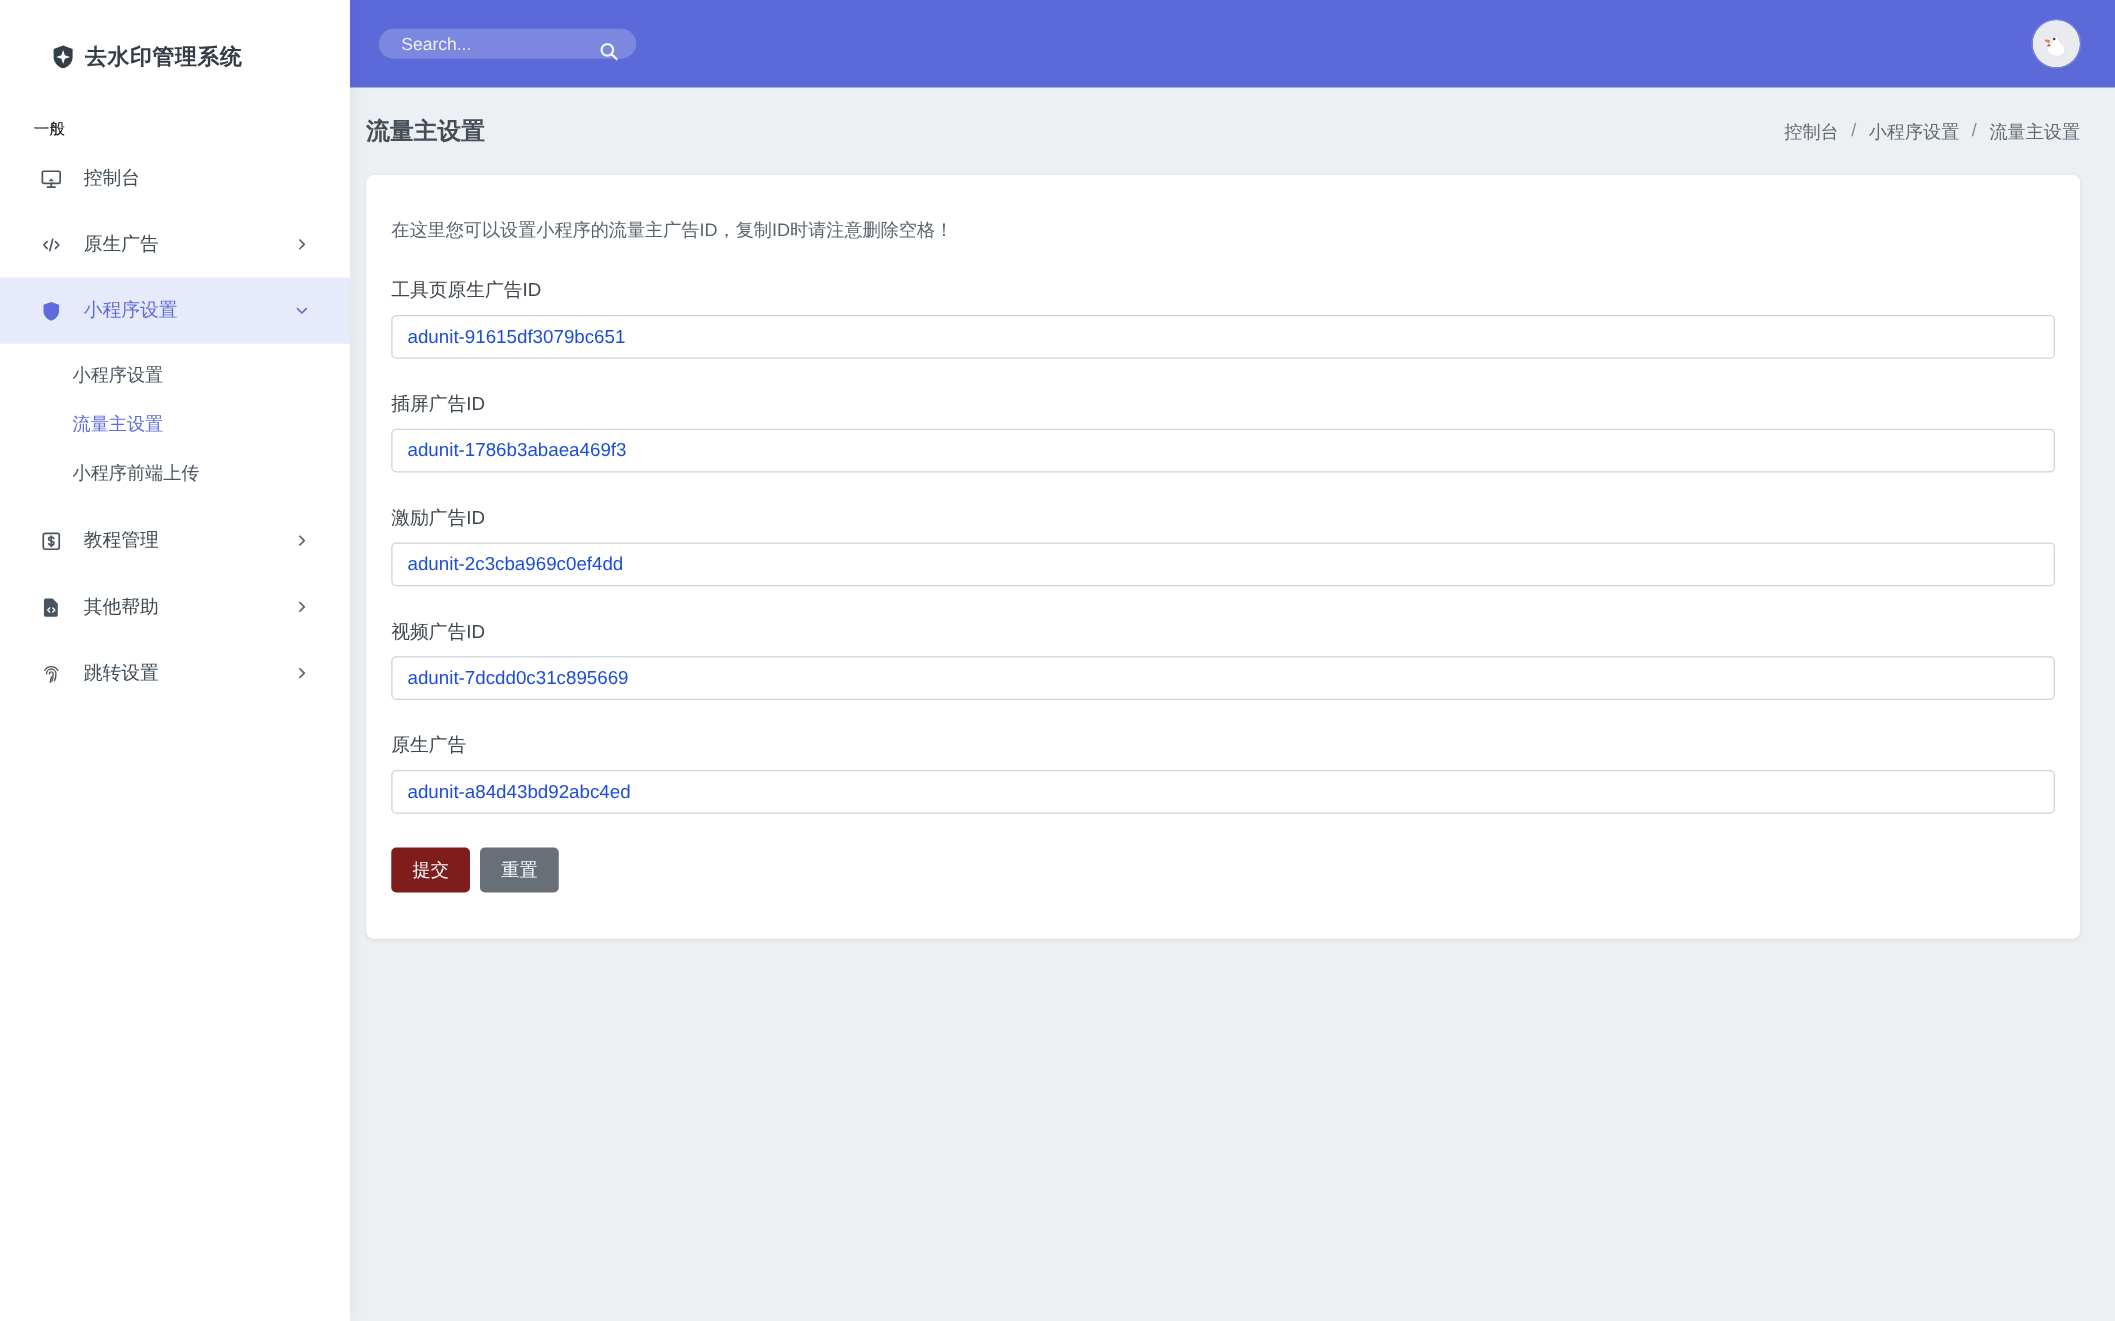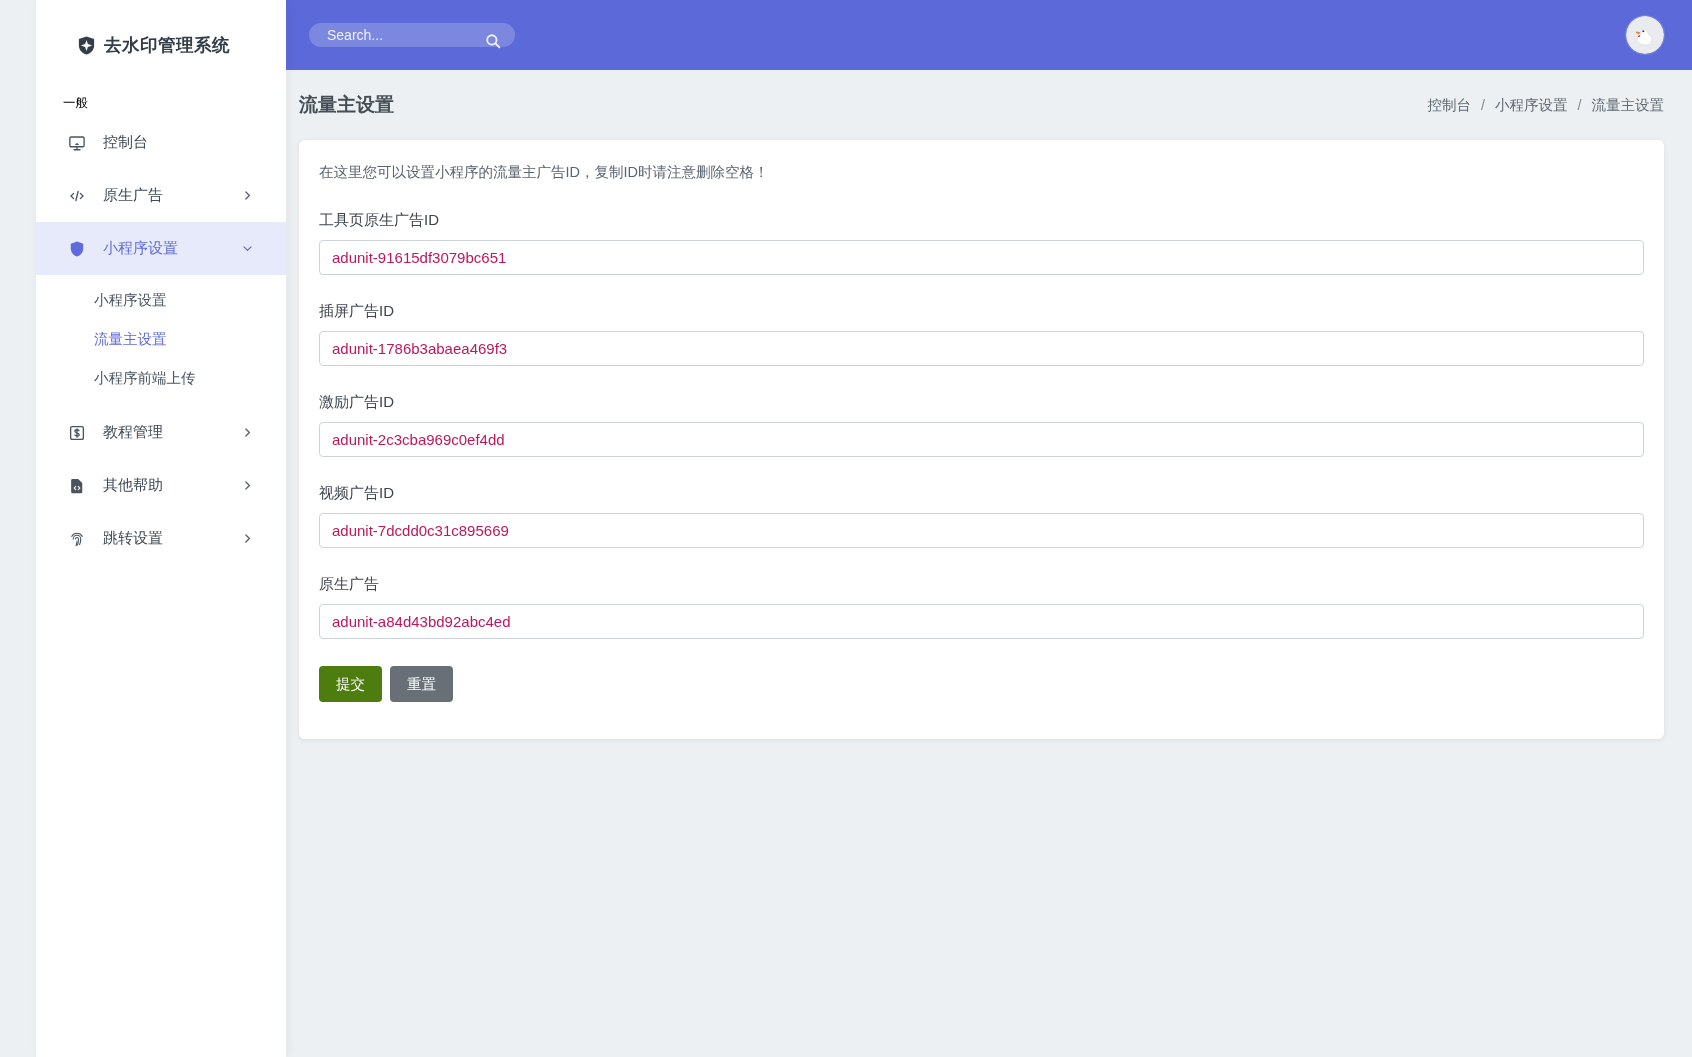--- a/index.html
+++ b/index.html
@@ -1,22 +1,22 @@
 <!DOCTYPE html>
 <html><head>
 <meta charset="utf-8">
 <style>
   html,body{margin:0;padding:0;width:1692px;height:1057px;overflow:hidden;
     font-family:"Liberation Sans","DejaVu Sans",sans-serif;background:#edf0f2;}
   *{box-sizing:border-box;}
   .app{display:flex;height:100%;}
 
   
-  .sidebar{width:250px;background:#fff;flex-shrink:0;position:relative;z-index:2;
-    box-shadow:2px 0 10px rgba(30,40,60,.05);margin-left:36px;}
+  .sidebar{width:280px;background:#fff;flex-shrink:0;position:relative;z-index:2;
+    box-shadow:2px 0 10px rgba(30,40,60,.05);}
   .logo{display:flex;align-items:center;gap:7px;padding:33px 0 20px 40px;cursor:pointer;}
   .logo-icon{width:21px;height:21px;display:flex;}
   .logo-text{font-size:17.5px;font-weight:bold;color:#333d47;letter-spacing:.5px;}
   .section-label{font-size:12.5px;color:#000000;padding:18px 0 4px 27px;}
   .nav-item{display:flex;align-items:center;height:53px;padding:0 32px;color:#3f4a54;
     font-size:15px;cursor:pointer;}
   .nav-icon{width:18px;height:18px;margin-right:17px;color:#4a545e;display:flex;flex-shrink:0;}
   .nav-icon svg{width:100%;height:100%;}
   .nav-caret{margin-left:auto;width:13px;height:13px;color:#57606a;display:flex;}
   .nav-caret svg{width:100%;height:100%;}
@@ -44,29 +44,29 @@
   .page-header{height:70px;display:flex;align-items:center;padding:0 28px 0 13px;flex-shrink:0;}
   .page-title{font-size:19px;font-weight:600;color:#454e57;margin:0;}
   .breadcrumb{margin-left:auto;font-size:14.5px;color:#606a73;display:flex;gap:10px;align-items:center;}
   .breadcrumb .bc-link{color:#606a73;cursor:pointer;}
   .breadcrumb .sep{color:#858d95;}
 
   
   .card{margin:0 28px 0 13px;background:#fff;border-radius:6px;
     box-shadow:0 1px 4px rgba(30,40,60,.09);padding:23px 20px 37px;}
   .card-heading{font-size:15.5px;font-weight:bold;color:#3d454e;margin:0 0 13px;}
-  .card-desc{font-size:14.5px;color:#5a6470;margin:0 0 29px;}
+  .card-desc{font-size:14.5px;color:#5a6470;margin:12px 0 29px;}
   .field{margin-bottom:27px;}
   .field label{display:block;font-size:15px;color:#3d454e;margin-bottom:10px;cursor:default;}
   .field input{width:100%;height:35px;border:1px solid #cdd3d9;border-radius:4px;
-    padding:0 12px;font-size:15px;color:#be185d;font-family:inherit;outline:none;background:#fff;}
+    padding:0 12px;font-size:15px;color:#1d4ed8;font-family:inherit;outline:none;background:#fff;}
   .btn-row{display:flex;gap:8px;margin-top:19px;}
   .btn{border:none;border-radius:4px;height:36px;padding:0 17px;font-size:14.5px;
     color:#fff;cursor:pointer;font-family:inherit;}
-  .btn-primary{background:#4d7c0f;}
+  .btn-primary{background:#7f1d1d;}
   .btn-secondary{background:#686f77;}
 </style>
 </head>
 <body>
 
 <div class="app">
 
   <aside class="sidebar">
     <div class="logo">
       <span class="logo-icon">

